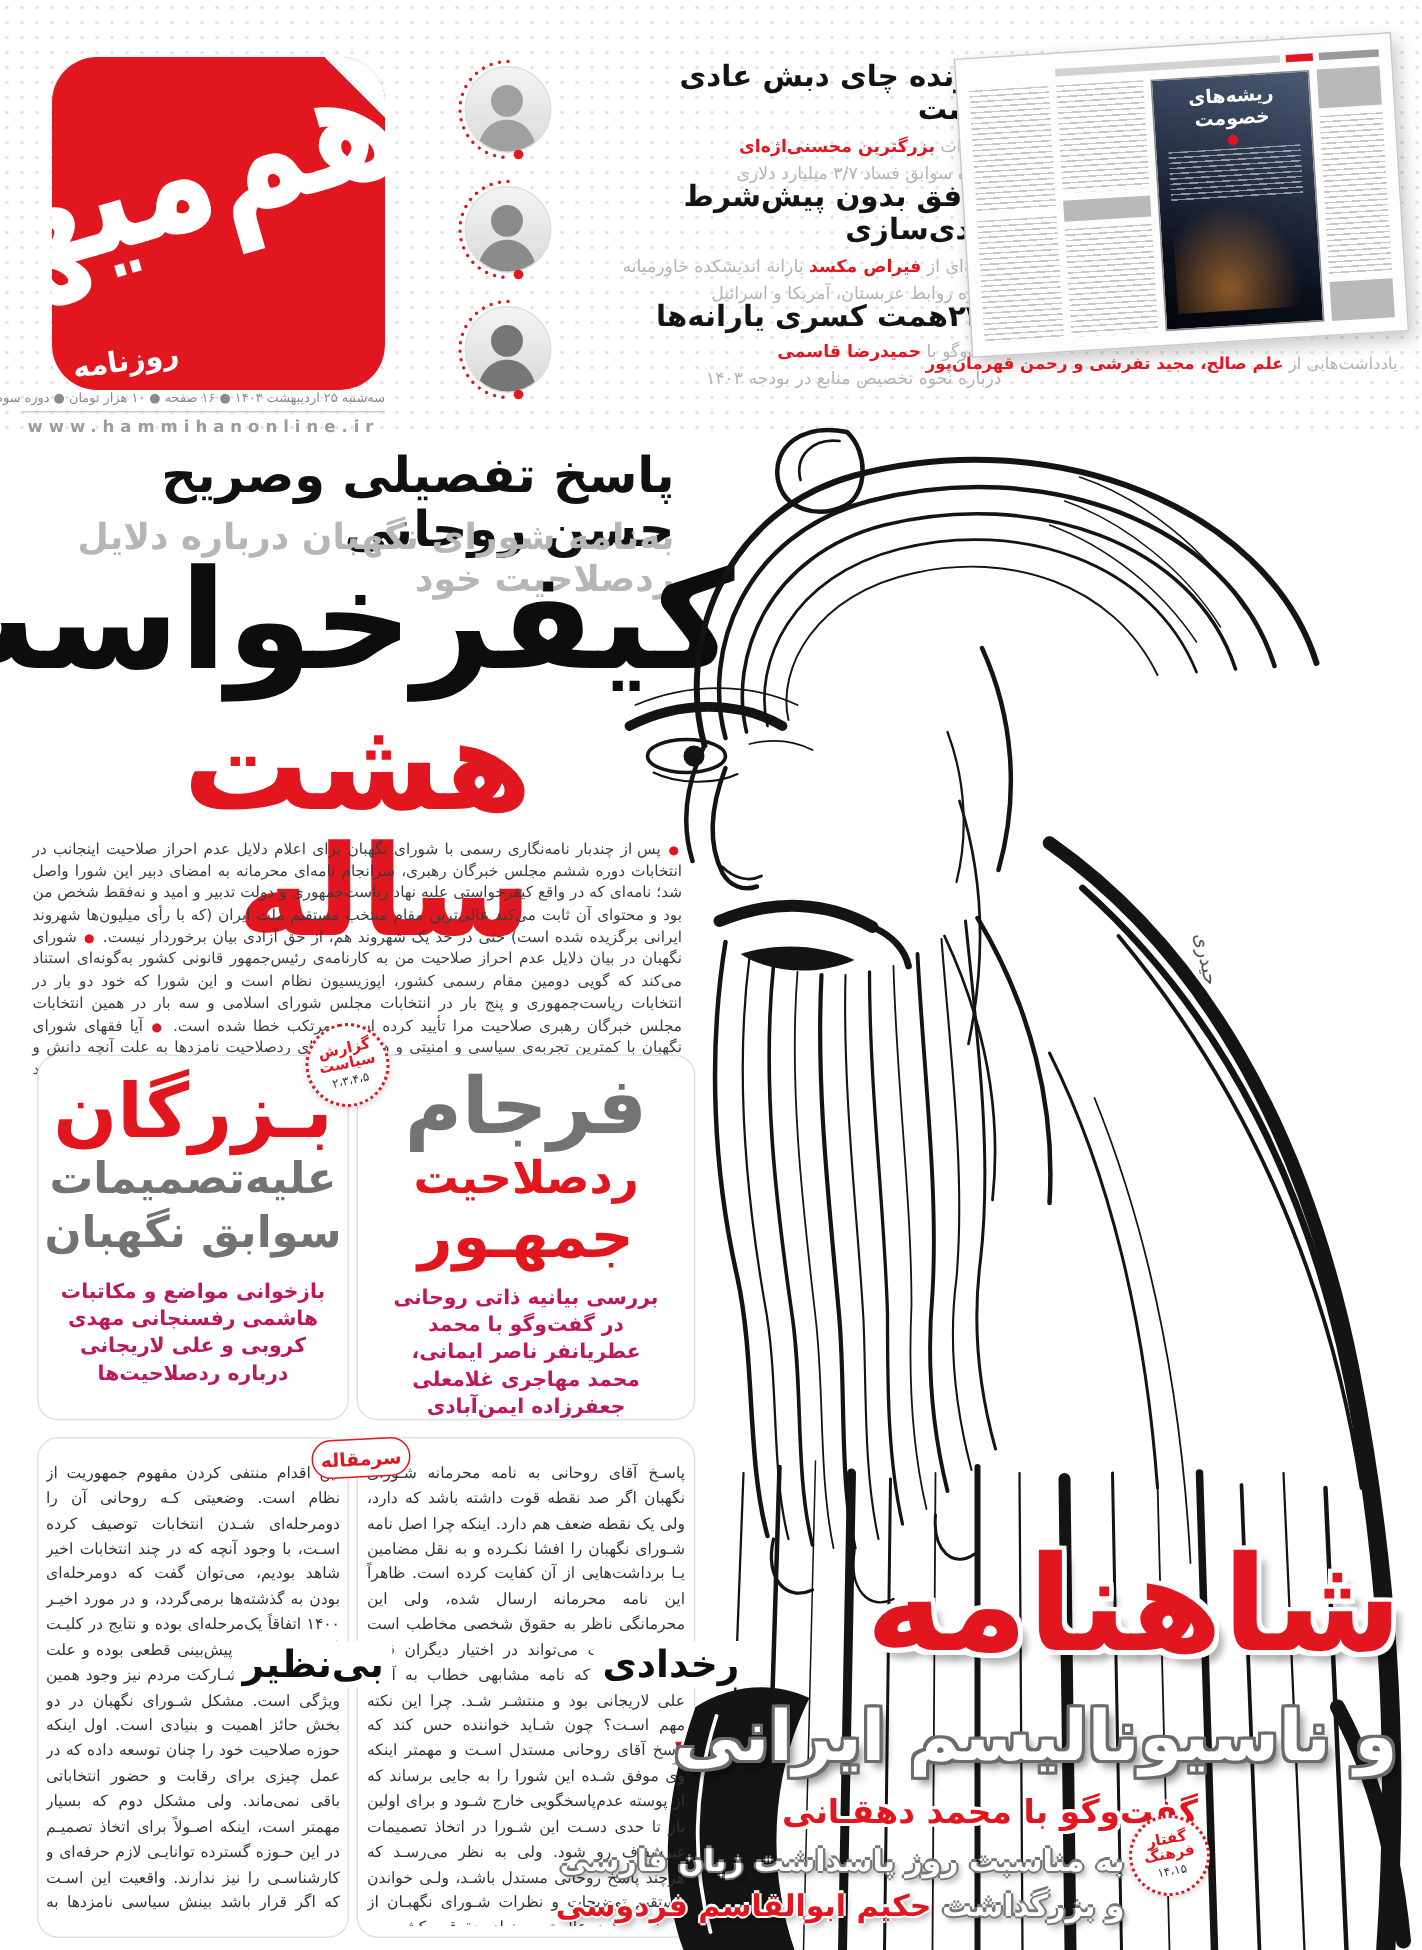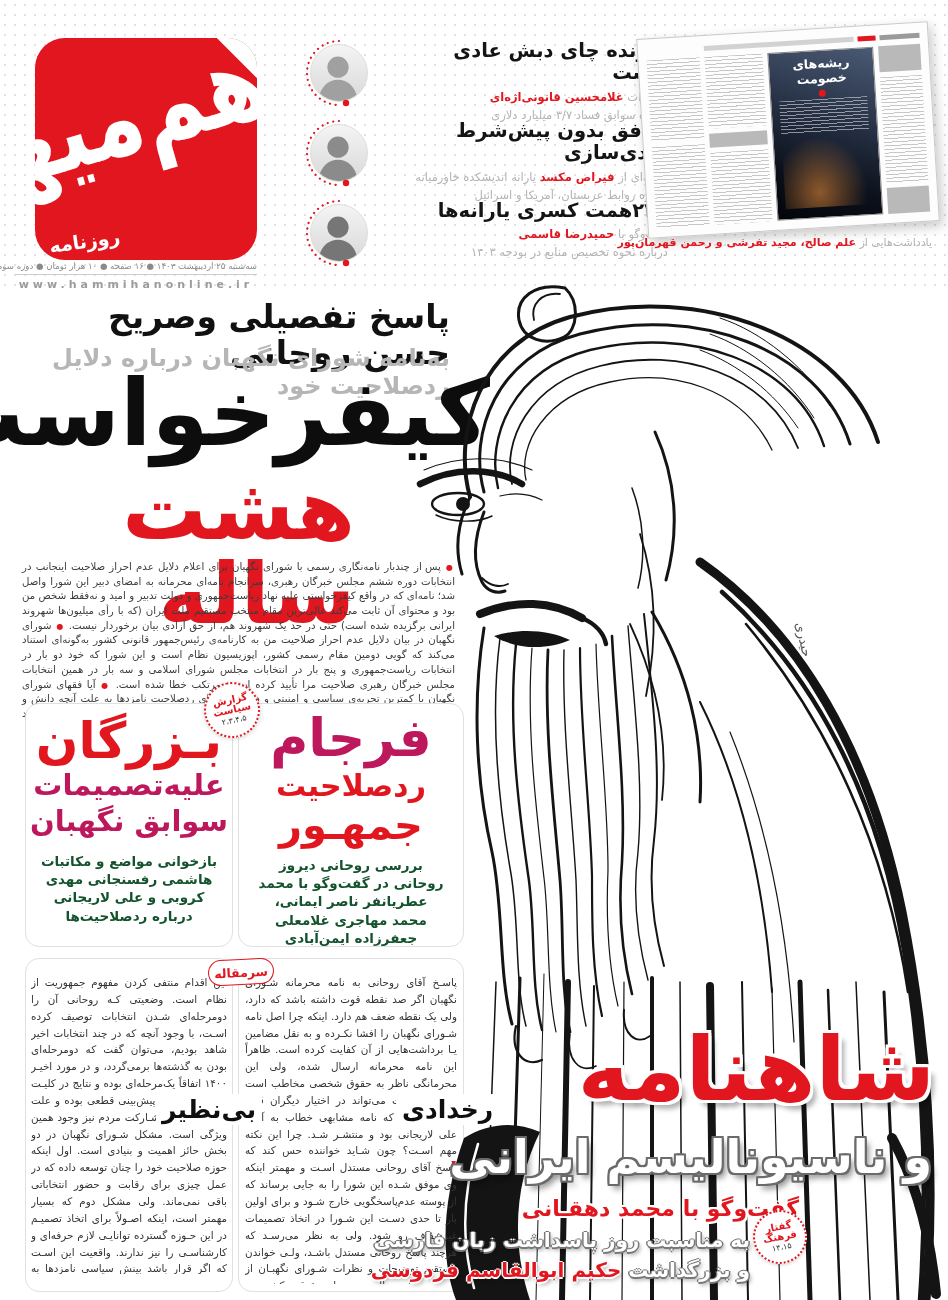--- a/index.html
+++ b/index.html
@@ -75,22 +75,22 @@
   .f-mid{left:238px;top:703px;width:226px;height:244px;}
   .stamp{position:absolute;border-radius:50%;background:#fff;border:2px dotted #e2161f;
         box-shadow:0 1px 4px rgba(0,0,0,.18);display:flex;flex-direction:column;align-items:center;
         justify-content:center;z-index:6;text-align:center;line-height:1.05;}
   .stamp .s-red{color:#e2161f;font-weight:bold;font-size:10px;}
   .stamp .s-pg{color:#333;font-size:8px;margin-top:1px;}
   .st1{left:204px;top:682px;width:56px;height:56px;transform:rotate(-12deg);}
   .st2{left:753px;top:1210px;width:54px;height:54px;transform:rotate(-10deg);}
   .feat{position:absolute;text-align:center;width:100%;}
   .ft-red{color:#e2161f;font-weight:900;}
-  .ft-blk{color:#be185d;font-weight:900;}
-  .ft-sub{color:#14532d;font-size:13.5px;line-height:1.35;font-weight:bold;}
+  .ft-blk{color:#737373;font-weight:900;}
+  .ft-sub{color:#be185d;font-size:13.5px;line-height:1.35;font-weight:bold;}
   
   .e-left{left:25px;top:958px;width:208px;height:334px;}
   .e-right{left:238px;top:958px;width:226px;height:334px;}
   .pill{position:absolute;left:208px;top:959px;width:66px;height:26px;border:1.5px solid #e2161f;
         border-radius:14px;background:#fff;color:#e2161f;font-size:12.5px;font-weight:bold;
         display:flex;align-items:center;justify-content:center;z-index:6;transform:rotate(-3deg);}
   .ecol{position:absolute;font-size:10.4px;line-height:1.62;color:#333;text-align:justify;z-index:4;}
   .ec-r{left:245px;top:974px;width:212px;height:310px;overflow:hidden;}
   .ec-l{left:31px;top:974px;width:196px;height:300px;overflow:hidden;}
   .runin{position:absolute;z-index:5;background:#fff;font-size:25px;font-weight:900;color:#0f0f0f;
@@ -147,21 +147,21 @@
           <circle cx="30" cy="23" r="11" fill="#a0a0a0"></circle>
           <path d="M9 60 C11 43 20 36 30 36 C40 36 49 43 51 60 Z" fill="#a0a0a0"></path>
         </svg>
     </div>
     <svg class="arc" width="70" height="70" viewBox="0 0 70 70">
         <path d="M35 3 A32 32 0 1 0 35 67" fill="none" stroke="#e2161f" stroke-width="2.2" stroke-dasharray="0.1 5.6" stroke-linecap="round"></path>
         <circle cx="42" cy="65" r="3.2" fill="#e2161f"></circle>
       </svg>
     <div class="txt">
       <h3>پرونده چای دبش عادی نیست</h3>
-      <div class="kick"><span>اظهارات</span> <span class="nm">غلامحسین قانونی‌اژه‌ای</span></div>
+      <div class="kick"><span>اظهارات</span> <span class="nm">بزرگترین محسنی‌اژه‌ای</span></div>
       <div class="sub">درباره سوابق فساد ۳/۷ میلیارد دلاری</div>
     </div>
   </div>
 
   <div class="brief b2">
     <div class="pic">
       <svg viewBox="0 0 60 60" width="58" height="58">
           <circle cx="30" cy="23" r="11" fill="#8b8b8b"></circle>
           <path d="M9 60 C11 43 20 36 30 36 C40 36 49 43 51 60 Z" fill="#8b8b8b"></path>
         </svg>
@@ -324,21 +324,21 @@
   <div class="frame f-left">
     <div class="feat ft-red" style="top:8px;font-size:50px;">بـزرگان</div>
     <div class="feat ft-blk" style="top:64px;font-size:29px;">علیه‌تصمیمات</div>
     <div class="feat ft-blk" style="top:100px;font-size:29px;">سوابق نگهبان</div>
     <div class="feat ft-sub" style="top:148px;padding:0 14px;">بازخوانی مواضع و مکاتبات هاشمی رفسنجانی مهدی کروبی و علی لاریجانی درباره ردصلاحیت‌ها</div>
   </div>
   <div class="frame f-mid">
     <div class="feat ft-blk" style="top:4px;font-size:52px;">فرجام</div>
     <div class="feat ft-red" style="top:64px;font-size:30px;">ردصلاحیت</div>
     <div class="feat ft-red" style="top:98px;font-size:40px;">جمهـور</div>
-    <div class="feat ft-sub" style="top:152px;padding:0 16px;">بررسی روحانی دیروز روحانی در گفت‌وگو با محمد عطریانفر ناصر ایمانی، محمد مهاجری غلامعلی جعفرزاده ایمن‌آبادی</div>
+    <div class="feat ft-sub" style="top:152px;padding:0 16px;">بررسی بیانیه ذاتی روحانی در گفت‌وگو با محمد عطریانفر ناصر ایمانی، محمد مهاجری غلامعلی جعفرزاده ایمن‌آبادی</div>
   </div>
   <div class="stamp st1">
     <span class="s-red">گزارش</span>
     <span class="s-red">سیاست</span>
     <span class="s-pg">۲،۳،۴،۵</span>
   </div>
 
   <div class="frame e-left"></div>
   <div class="frame e-right"></div>
   <div class="pill">سرمقاله</div>

